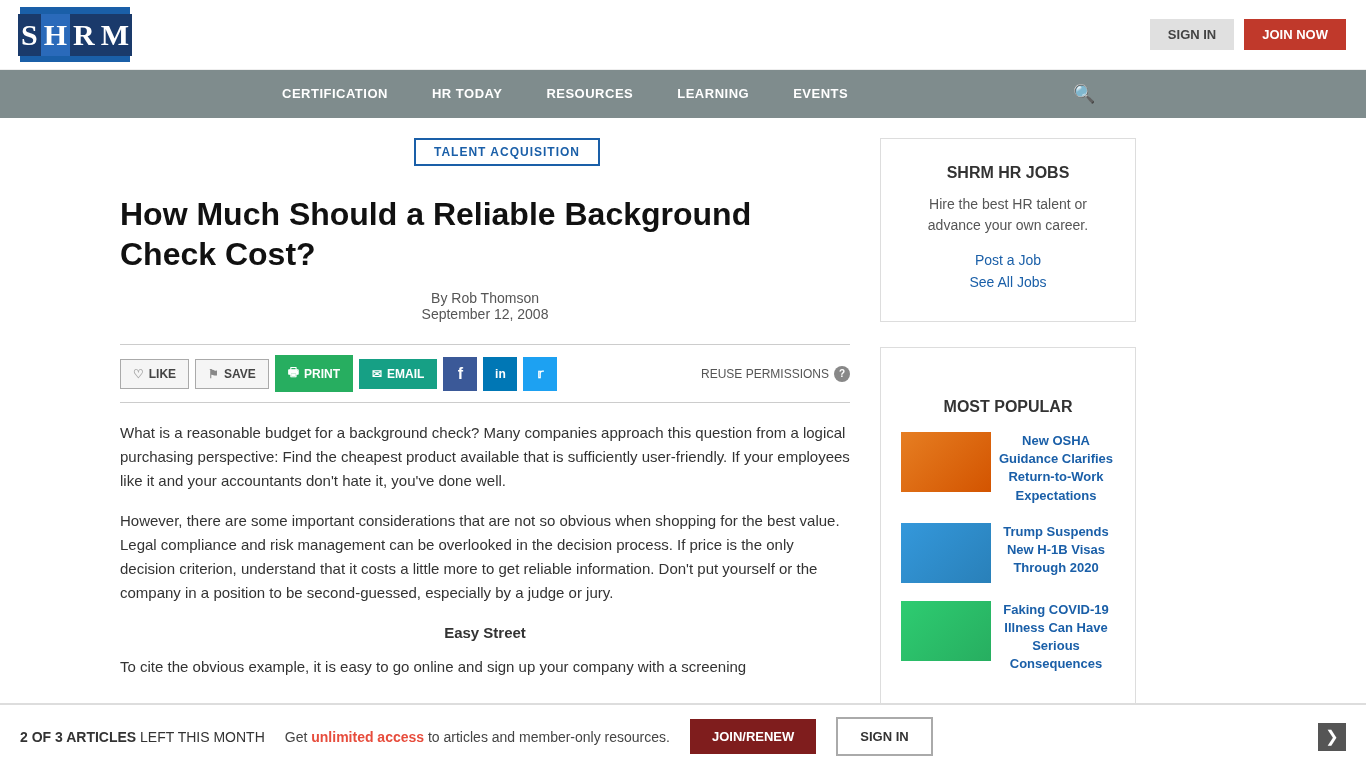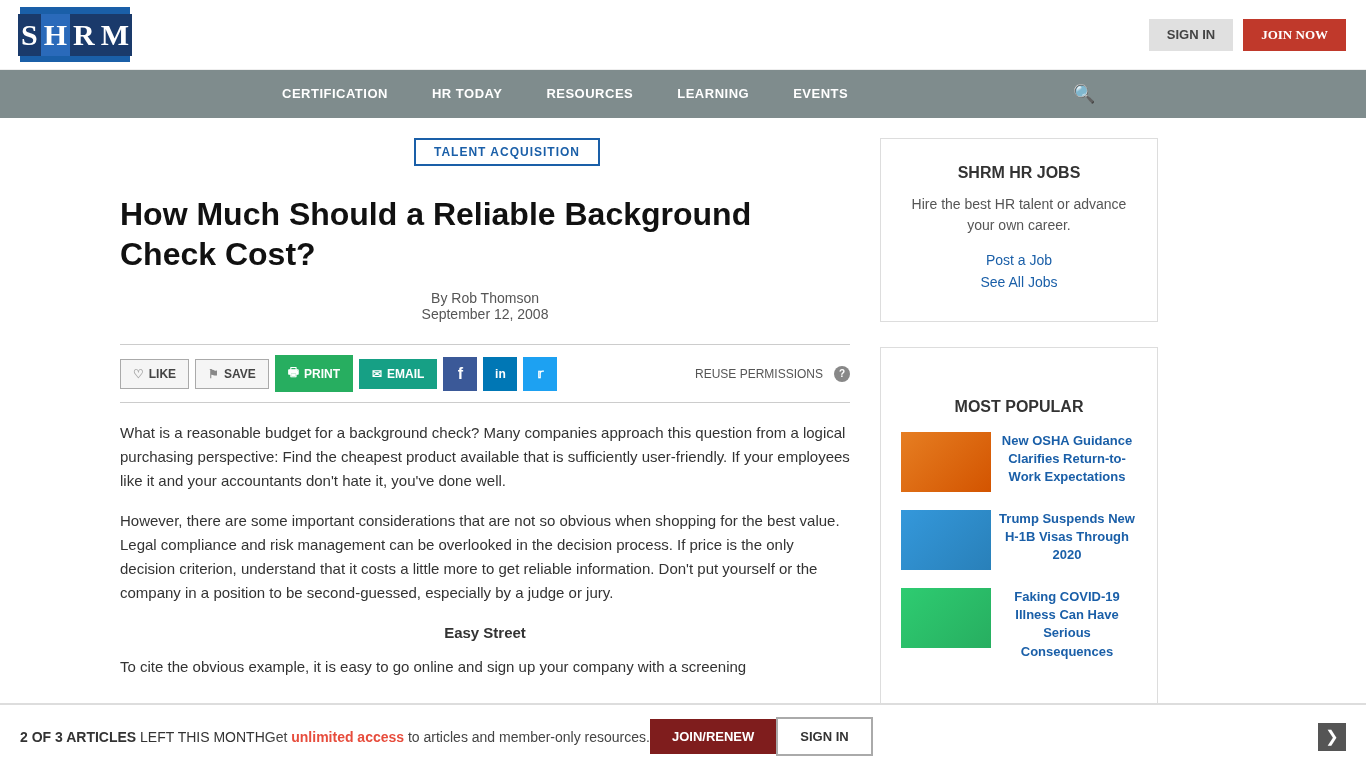--- a/index.html
+++ b/index.html
@@ -4,48 +4,48 @@
   <style>
     * { margin: 0; padding: 0; box-sizing: border-box; }
     body { font-family: Arial, sans-serif; font-size: 14px; color: #333; background: #fff; width: 1366px; min-height: 768px; overflow-x: hidden; }
 
     
     .header { display: flex; align-items: center; justify-content: space-between; padding: 10px 20px; background: #fff; border-bottom: 1px solid #eee; height: 70px; }
     .logo-container { display: flex; align-items: center; }
     .logo { width: 110px; height: 55px; background: #1a5fa8; display: flex; align-items: center; justify-content: center; }
     .header-buttons { display: flex; gap: 10px; }
     .btn-sign-in { padding: 8px 18px; background: #e0e0e0; color: #444; border: none; cursor: pointer; font-size: 13px; font-weight: bold; text-transform: uppercase; }
-    .btn-join-now { padding: 8px 18px; background: #c0392b; color: #fff; border: none; cursor: pointer; font-size: 13px; font-weight: bold; text-transform: uppercase; font-family: Liberation Serif, serif; }
+    .btn-join-now { padding: 8px 18px; background: #c0392b; color: #fff; border: none; cursor: pointer; font-size: 13px; font-weight: bold; text-transform: uppercase; }
 
     
     .nav { background: #7f8c8d; display: flex; align-items: center; padding: 0 260px; height: 48px; }
     .nav-item { color: #fff; text-decoration: none; padding: 0 22px; font-size: 13px; font-weight: bold; text-transform: uppercase; letter-spacing: 0.5px; line-height: 48px; cursor: pointer; }
     .nav-search { margin-left: auto; color: #fff; font-size: 18px; cursor: pointer; padding: 0 10px; }
 
     
     .main-container { display: flex; padding: 20px 120px; gap: 30px; max-width: 1366px; }
     .content-area { flex: 1; max-width: 730px; }
-    .sidebar { width: 278px; flex-shrink: 0; }
+    .sidebar { width: 256px; flex-shrink: 0; }
 
     
     .tag-link { display: inline-block; border: 2px solid #1a5fa8; color: #1a5fa8; padding: 5px 18px; font-size: 12px; font-weight: bold; text-transform: uppercase; letter-spacing: 1px; text-decoration: none; margin-bottom: 18px; margin-left: 44px; }
     .article-title { font-size: 32px; font-weight: bold; color: #111; line-height: 1.25; margin-bottom: 16px; }
     .article-meta { text-align: center; color: #555; font-size: 14px; margin-bottom: 22px; }
     .article-meta .author { font-weight: normal; }
 
     
     .action-bar { display: flex; align-items: center; border-top: 1px solid #ccc; border-bottom: 1px solid #ccc; padding: 10px 0; margin-bottom: 18px; gap: 6px; }
     .action-btn { display: flex; align-items: center; gap: 5px; padding: 7px 12px; border: 1px solid #aaa; background: #f5f5f5; color: #444; font-size: 12px; font-weight: bold; cursor: pointer; text-transform: uppercase; }
     .action-btn.green { background: #27ae60; border-color: #27ae60; color: #fff; }
     .action-btn.teal { background: #16a085; border-color: #16a085; color: #fff; }
     .social-btn { display: flex; align-items: center; justify-content: center; width: 34px; height: 34px; border: none; cursor: pointer; color: #fff; font-size: 14px; font-weight: bold; }
     .fb-btn { background: #3b5998; }
     .li-btn { background: #0077b5; }
     .tw-btn { background: #1da1f2; }
-    .reuse-perm { margin-left: auto; color: #555; font-size: 12px; display: flex; align-items: center; gap: 11px; cursor: pointer; }
+    .reuse-perm { margin-left: auto; color: #555; font-size: 12px; display: flex; align-items: center; gap: 5px; cursor: pointer; }
     .question-icon { display: inline-flex; align-items: center; justify-content: center; width: 16px; height: 16px; background: #888; color: #fff; border-radius: 50%; font-size: 10px; font-weight: bold; }
 
     
     .article-body { font-size: 15px; line-height: 1.6; color: #333; }
     .article-body p { margin-bottom: 16px; }
     .article-body .section-heading { font-weight: bold; font-size: 15px; margin-bottom: 10px; text-align: center; }
 
     
     .sidebar-card { border: 1px solid #ddd; padding: 25px 20px; margin-bottom: 25px; text-align: center; }
     .sidebar-card-title { font-size: 16px; font-weight: bold; color: #333; text-transform: uppercase; margin-bottom: 12px; }
@@ -54,21 +54,21 @@
 
     .most-popular-title { font-size: 16px; font-weight: bold; color: #333; text-transform: uppercase; margin-bottom: 16px; text-align: center; margin-top: 25px; }
     .popular-item { display: flex; gap: 6px; margin-bottom: 18px; align-items: flex-start; }
     .popular-img { width: 90px; height: 60px; flex-shrink: 0; object-fit: cover; background: #ccc; }
     .popular-img-1 { background: linear-gradient(135deg, #e67e22 0%, #d35400 100%); }
     .popular-img-2 { background: linear-gradient(135deg, #3498db 0%, #2980b9 100%); }
     .popular-img-3 { background: linear-gradient(135deg, #2ecc71 0%, #27ae60 100%); }
     .popular-link { color: #1a5fa8; font-size: 13px; line-height: 1.4; text-decoration: none; font-weight: bold; }
 
     
-    .bottom-bar { position: fixed; bottom: 0; left: 0; right: 0; background: #fff; border-top: 2px solid #ddd; display: flex; align-items: center; padding: 12px 20px; z-index: 100; }
+    .bottom-bar { position: fixed; bottom: 0; left: 0; right: 0; background: #fff; border-top: 2px solid #ddd; display: flex; align-items: center; padding: 12px 20px; z-index: 100; gap: 20px; }
     .bottom-bar-text { font-size: 14px; color: #444; }
     .unlimited-link { color: #e74c3c; text-decoration: none; font-weight: bold; }
     .btn-join-renew { background: #7f1d1d; color: #fff; border: none; padding: 10px 22px; font-size: 13px; font-weight: bold; text-transform: uppercase; cursor: pointer; }
     .btn-sign-in-bar { background: #fff; color: #333; border: 2px solid #aaa; padding: 10px 22px; font-size: 13px; font-weight: bold; text-transform: uppercase; cursor: pointer; }
     .collapse-btn { margin-left: auto; background: #555; color: #fff; border: none; width: 28px; height: 28px; cursor: pointer; font-size: 16px; display: flex; align-items: center; justify-content: center; }
 
     .tag-area { text-align: center; margin-bottom: 10px; }
   </style>
 </head>
 <body>

